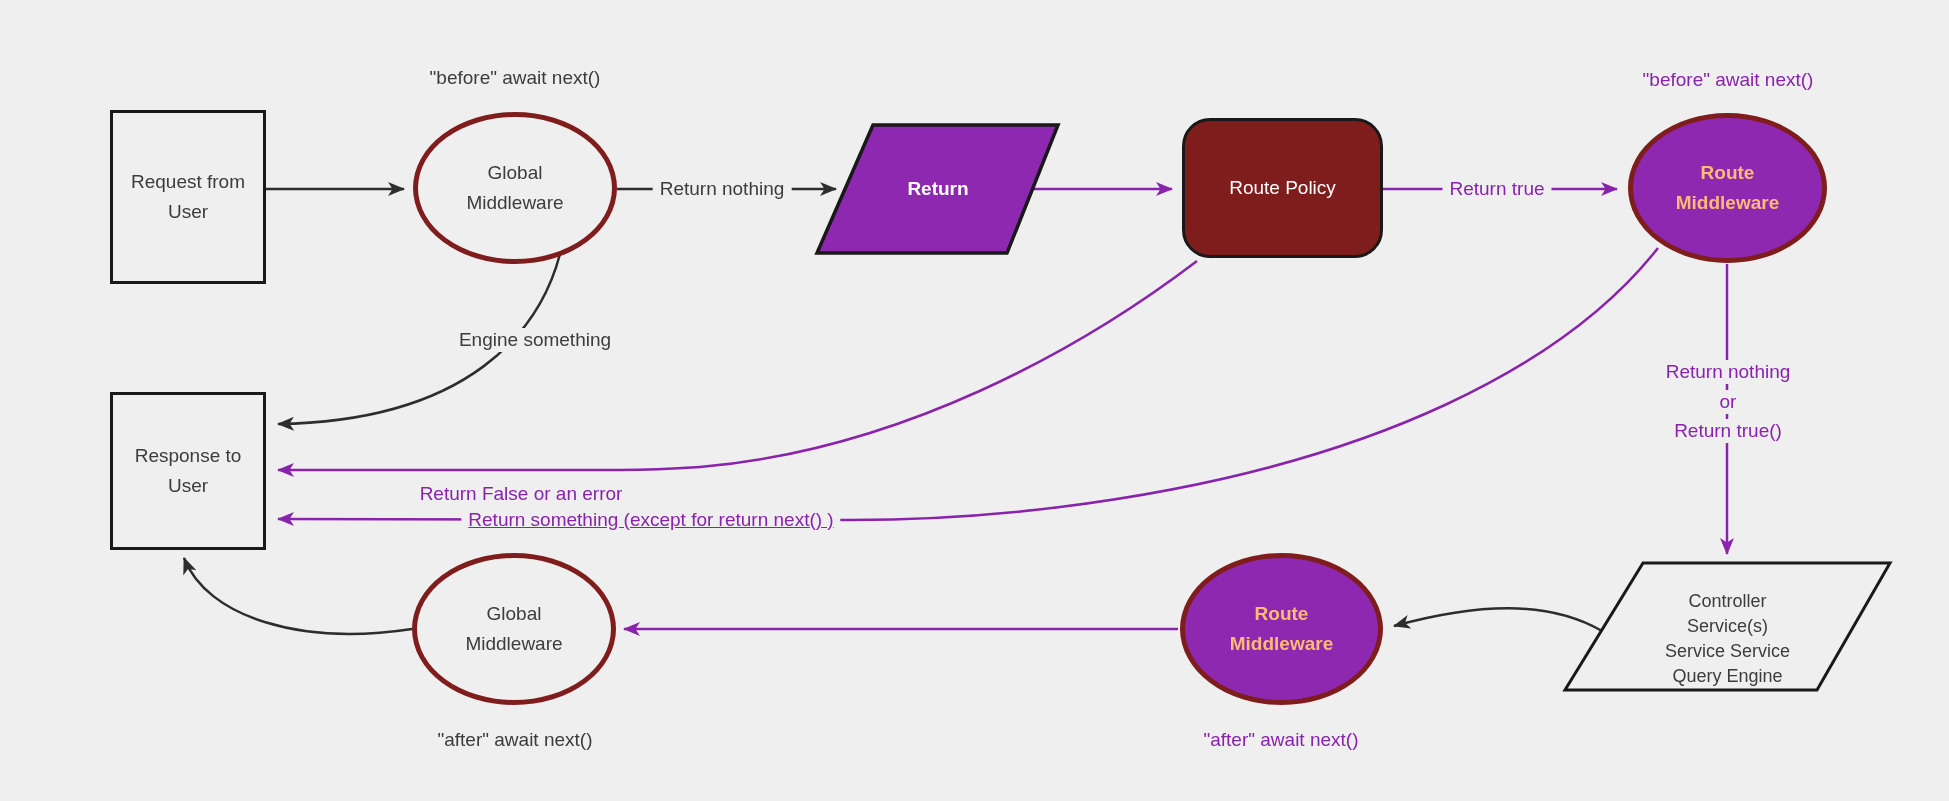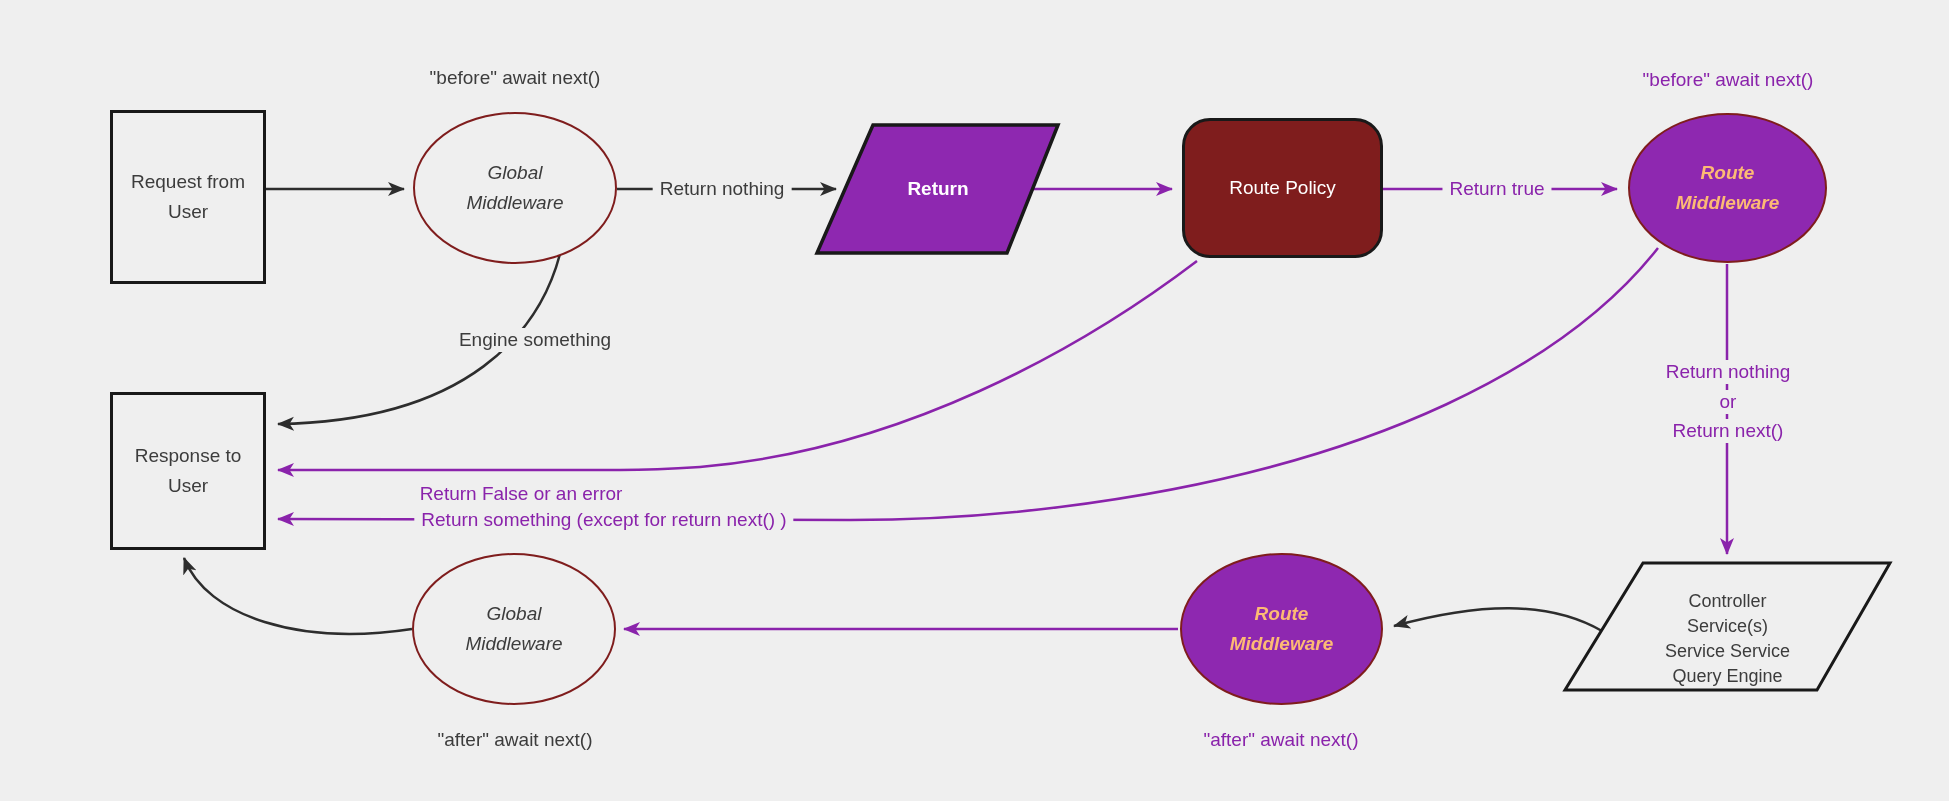--- a/index.html
+++ b/index.html
@@ -2,21 +2,21 @@
 <html><head>
 <meta charset="utf-8">
 <style>
   html,body{margin:0;padding:0;}
   body{background:#efefef;font-family:"Liberation Sans","DejaVu Sans",sans-serif;}
   #stage{position:relative;width:1949px;height:801px;background:#efefef;overflow:hidden;}
   #wires{position:absolute;left:0;top:0;z-index:1;}
   .node{position:absolute;z-index:2;display:flex;align-items:center;justify-content:center;
         text-align:center;box-sizing:border-box;color:#3c3c3c;font-size:19px;line-height:30px;}
   .rect-node{background:#efefef;border:3px solid #191919;}
-  .ellipse{border:2px solid #7f1d1d;border-radius:50%;background:#efefef;font-style:italic;}
+  .ellipse{border:5px solid #7f1d1d;border-radius:50%;background:#efefef;}
   .purple{background:#8e28b0;color:#fdba74;font-weight:bold;}
   .rounded{border:3px solid #191919;border-radius:28px;background:#7f1d1d;color:#fff;font-weight:normal;}
   .lbl{position:absolute;z-index:3;transform:translate(-50%,-50%);white-space:nowrap;
        font-size:19px;background:#efefef;padding:1px 7px;color:#3c3c3c;}
   .plbl{color:#8a23ab;}
   .free{background:transparent;padding:0;}
   .svc-text{position:absolute;z-index:2;display:flex;flex-direction:column;align-items:center;
             justify-content:center;color:#3c3c3c;font-size:18px;line-height:25px;text-align:center;}
 </style>
 </head>
@@ -87,27 +87,27 @@
   <div class="node ellipse" style="left:412px;top:553px;width:204px;height:152px;padding:0 38px;">
     <span>Global Middleware</span>
   </div>
 
   <div class="lbl" style="left:722px;top:189px;">Return nothing</div>
 
   <div class="lbl plbl" style="left:1497px;top:189px;">Return true</div>
 
   <div class="lbl plbl" style="left:1728px;top:372px;">Return nothing</div>
   <div class="lbl plbl" style="left:1728px;top:402px;">or</div>
-  <div class="lbl plbl" style="left:1728px;top:431px;">Return next()</div>
+  <div class="lbl plbl" style="left:1728px;top:431px;">Return true()</div>
 
   <div class="lbl" style="left:535px;top:340px;">Engine something</div>
 
   <div class="lbl plbl" style="left:521px;top:494px;">Return False or an error</div>
 
-  <div class="lbl plbl" style="left:604px;top:520px;">Return something (except for return next() )</div>
+  <div class="lbl plbl" style="left:651px;top:520px;text-decoration:underline;">Return something (except for return next() )</div>
 
   <div class="lbl free" style="left:515px;top:78px;">"before" await next()</div>
 
   <div class="lbl free plbl" style="left:1728px;top:80px;">"before" await next()</div>
 
   <div class="lbl free" style="left:515px;top:740px;">"after" await next()</div>
 
   <div class="lbl free plbl" style="left:1281px;top:740px;">"after" await next()</div>
 
 </div>

